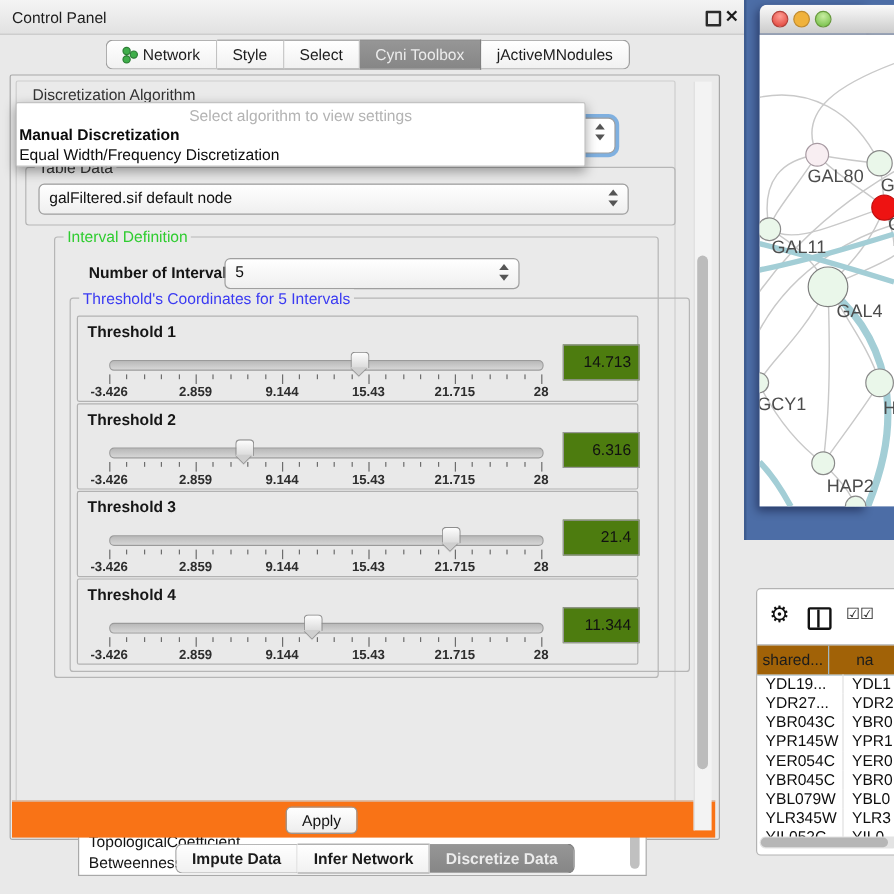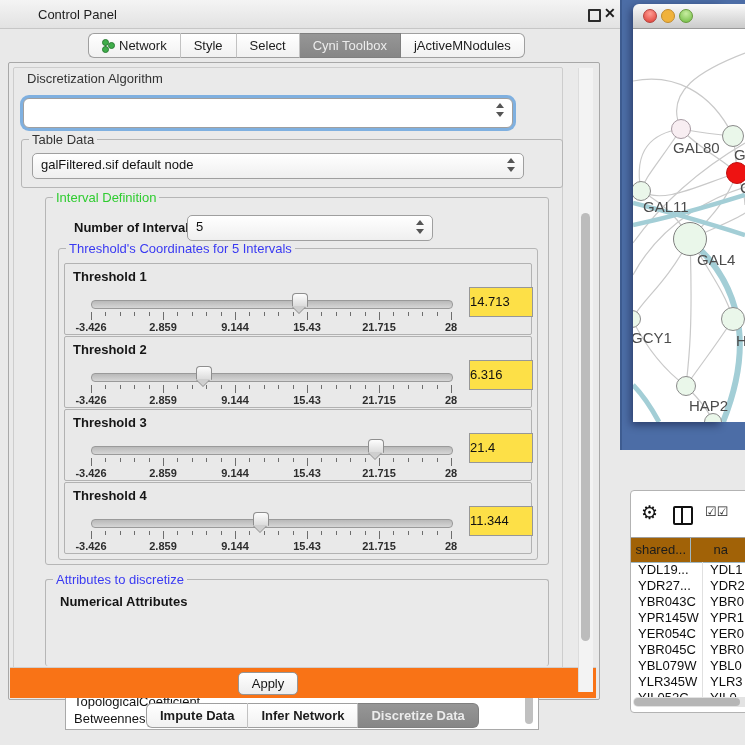--- a/index.html
+++ b/index.html
@@ -1,21 +1,21 @@
 <!DOCTYPE html>
 <html><head>
 <meta charset="utf-8">
 <style>
   html,body{margin:0;padding:0;}
   #root{position:relative;width:745px;height:745px;overflow:hidden;background:#e9e9e9;
         font-family:"Liberation Sans",sans-serif;font-size:13px;color:#222;}
   
   #titlebar{position:absolute;left:0;top:0;width:620px;height:28px;
             background:linear-gradient(#f4f4f4,#e2e2e2);border-bottom:1px solid #c6c6c6;}
-  #titlebar .title{position:absolute;left:10px;top:7px;color:#1d1d1d;margin-left:28px;}
+  #titlebar .title{position:absolute;left:10px;top:7px;color:#1d1d1d;}
   .win-float{position:absolute;left:588px;top:9px;width:9px;height:9px;border:2px solid #2b2b2b;border-radius:1px;}
   .win-close{position:absolute;left:604px;top:5px;font-weight:bold;font-size:14px;color:#1b1b1b;}
   #tabrow{position:absolute;left:88px;top:33px;height:25px;display:flex;}
   .tab{height:23px;line-height:23px;padding:0 13px;background:linear-gradient(#ffffff,#f1f1f1);
        border-top:1px solid #9f9f9f;border-bottom:1px solid #9f9f9f;border-right:1px solid #c2c2c2;
        color:#1c1c1c;white-space:nowrap;display:flex;align-items:center;gap:5px;}
   .tab:first-child{border-left:1px solid #9f9f9f;border-radius:6px 0 0 6px;}
   .tab:last-child{border-right:1px solid #9f9f9f;border-radius:0 6px 6px 0;}
   .tab.selected{background:linear-gradient(#969696,#868686);color:#ececec;border-color:#7f7f7f;}
   .network-icon{position:relative;width:12px;height:14px;display:inline-block;}
@@ -57,22 +57,22 @@
   .th-label{position:absolute;left:8px;top:5px;font-weight:bold;color:#161616;}
   .th-track{position:absolute;left:26px;top:36px;width:360px;height:7px;border-radius:4px;
             background:linear-gradient(#b9b9b9,#d6d6d6);border:1px solid #9a9a9a;}
   .th-handle{position:absolute;top:29px;width:14px;height:13px;background:linear-gradient(#fdfdfd,#d9d9d9);
              border:1px solid #8e8e8e;border-bottom:none;border-radius:4px 4px 1px 1px;z-index:2;}
   .th-handle:after{content:"";position:absolute;left:-1px;top:12px;width:0;height:0;
              border-left:7px solid transparent;border-right:7px solid transparent;border-top:7px solid #cfcfcf;
              filter:drop-shadow(0 1px 0 #8e8e8e);}
   .tick{position:absolute;width:1px;background:#6d6d6d;}
   .tick-label{position:absolute;width:60px;text-align:center;font-size:11px;font-weight:bold;color:#2d2d2d;}
-  .th-value{position:absolute;left:404px;top:23px;width:56px;height:28px;background:#fde047;
-            border:1px solid #979797;line-height:28px;text-align:left;padding-right:6px;color:#111;}
+  .th-value{position:absolute;left:404px;top:23px;width:56px;height:28px;background:#4d7c0f;
+            border:1px solid #979797;line-height:28px;text-align:right;padding-right:6px;color:#111;}
   
   #attr-list{position:absolute;left:56px;top:612px;width:472px;height:53px;background:#ffffff;
              border:1px solid #a9a9a9;overflow:hidden;}
   #attr-list .item{padding-left:8px;height:17px;line-height:17px;color:#131313;white-space:nowrap;}
   #attr-scroll{position:absolute;left:459px;top:2px;width:8px;height:46px;background:#c0c0c0;border-radius:4px;}
   
   #apply-band{position:absolute;left:1px;top:604px;width:586px;height:30px;background:#f97316;
               border-top:1px solid #cfcfcf;}
   #apply-btn{position:absolute;left:228px;top:4px;width:58px;height:21px;line-height:21px;text-align:center;
              background:linear-gradient(#ffffff,#ededed);border:1px solid #969696;border-radius:5px;color:#141414;}
@@ -153,20 +153,27 @@
     <div id="innerpanel"></div>
 
     <div class="group-title gt-gray" style="position:absolute;left:15px;top:8px;background:transparent;">Discretization Algorithm</div>
     <div id="algo-combo" style="top:35px;left:14px;">
       <span class="stepper">
           <u class="up"></u>
           <u class="dn"></u>
         </span>
     </div>
 
+    <div id="dropdown" style="top:22px;left:4px;">
+      <div class="prompt">Select algorithm to view settings</div>
+      <div id="dd-opts">
+          <div class="opt bold" style="top: 19px;">Manual Discretization</div>
+          <div class="opt" style="top: 35px;">Equal Width/Frequency Discretization</div>
+        </div>
+    </div>
 
     <div class="group-box" style="left:12px;top:76px;width:540px;height:47px;">
       <span class="group-title gt-gray">Table Data</span>
       <div class="combo" style="left:10px;top:13px;width:482px;height:24px;">
         <span>galFiltered.sif default node</span>
         <span class="stepper">
             <u class="up"></u>
             <u class="dn"></u>
           </span>
       </div>
@@ -175,21 +182,21 @@
     <div class="group-box" style="left:36px;top:134px;width:502px;height:366px;">
       <span class="group-title gt-green">Interval Definition</span>
       <span style="position:absolute;left:28px;top:22px;font-weight:bold;color:#151515;">Number of Intervals</span>
       <div class="combo" style="left:141px;top:17px;width:236px;height:24px;">
         <span>5</span>
         <span class="stepper">
             <u class="up"></u>
             <u class="dn"></u>
           </span>
       </div>
-      <div class="group-box" style="left:12px;top:50px;width:478px;height:310px;">
+      <div class="group-box" style="left:12px;top:50px;width:478px;height:310px;padding-left:37px;">
         <span class="group-title gt-blue">Threshold's Coordinates for 5 Intervals</span>
         <div id="thresholds">
             <div class="th-panel" style="top: 14px; left: 5px;">
               <div class="th-label">Threshold 1</div>
               <div class="th-track"></div>
               <div class="tick" style="left: 26px; top: 48px; height: 8px;"></div>
               <div class="tick" style="left: 40.4px; top: 48px; height: 4px;"></div>
               <div class="tick" style="left: 54.8px; top: 48px; height: 4px;"></div>
               <div class="tick" style="left: 69.2px; top: 48px; height: 4px;"></div>
               <div class="tick" style="left: 83.6px; top: 48px; height: 4px;"></div>
@@ -334,24 +341,20 @@
               <div class="tick-label" style="left: 212px; top: 57px;">15.43</div>
               <div class="tick-label" style="left: 284px; top: 57px;">21.715</div>
               <div class="tick-label" style="left: 356px; top: 57px;">28</div>
               <div class="th-handle" style="left: 188.197px;"></div>
               <div class="th-value">11.344</div>
             </div>
           </div>
       </div>
     </div>
 
-    <div class="group-box" style="left:36px;top:516px;width:502px;height:86px;border-bottom:none;">
-      <span class="group-title gt-blue">Attributes to discretize</span>
-      <span style="position:absolute;left:14px;top:14px;font-weight:bold;color:#151515;">Numerical Attributes</span>
-    </div>
     <div id="attr-list">
       <div id="attr-items">
           <div class="item">SelfLoops</div>
           <div class="item">TopologicalCoefficient</div>
           <div class="item">BetweennessCentrality</div>
         </div>
       <div id="attr-scroll"></div>
     </div>
 
     <div id="apply-band">

